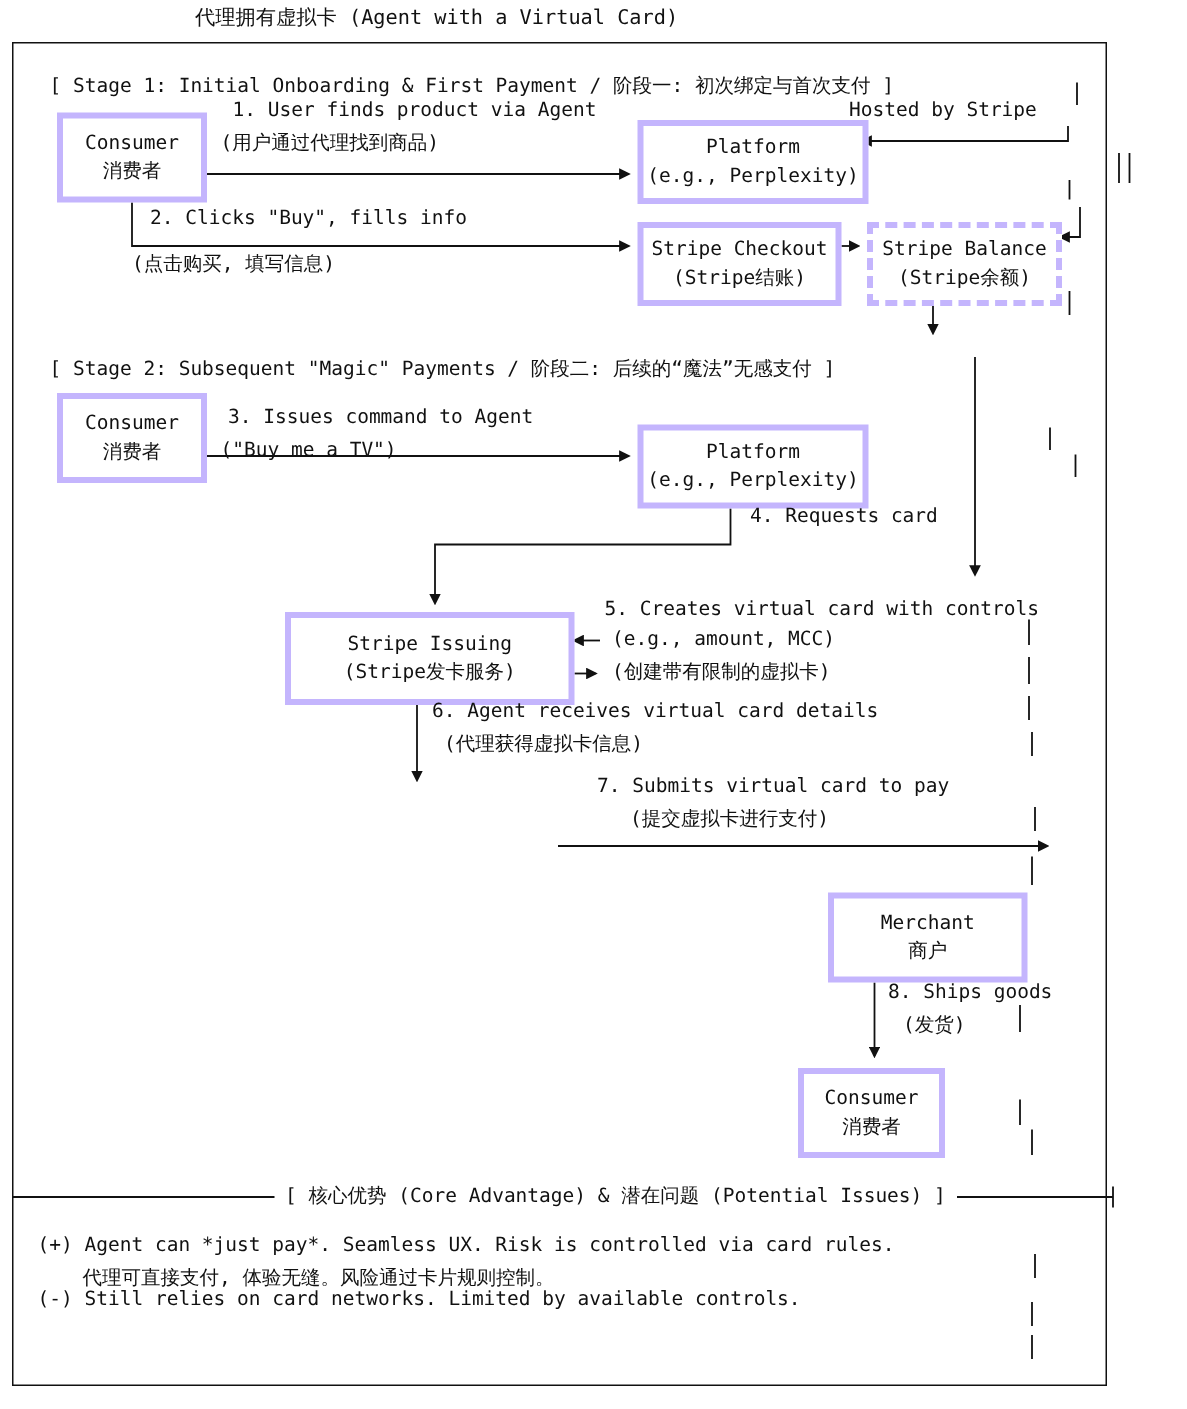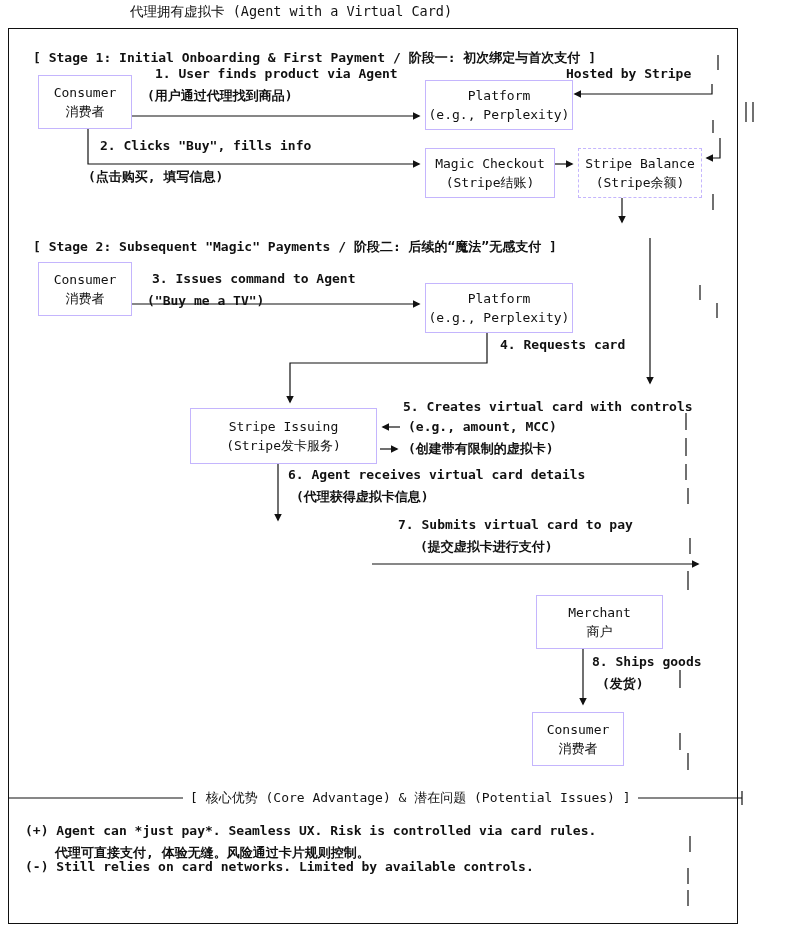--- a/index.html
+++ b/index.html
@@ -3,24 +3,24 @@
 <meta charset="utf-8">
 <style>
   html,body{margin:0;padding:0;background:#fff;}
   .page{
     position:relative;width:791px;height:939px;background:#fff;
     font-family:"DejaVu Sans Mono","Liberation Mono",monospace;
     color:#111;overflow:hidden;border-radius:17px;
   }
   .outer{position:absolute;left:8px;top:28px;width:728px;height:894px;border:1px solid #111;}
   svg.wires{position:absolute;left:0;top:0;width:791px;height:939px;z-index:2;}
-  .lbl{position:absolute;font-size:13px;line-height:16px;white-space:nowrap;z-index:3;font-weight:bold;}
+  .lbl{position:absolute;font-size:13px;line-height:16px;white-space:nowrap;z-index:3;}
   .hdr{font-size:13px;}
   .box{
-    position:absolute;border:1px solid #c4b5fd;background:#fff;z-index:3;
+    position:absolute;border:4px solid #c4b5fd;background:#fff;z-index:3;
     display:flex;flex-direction:column;justify-content:center;align-items:center;
     font-size:13px;line-height:19px;text-align:center;
   }
   .box.dashed{border-style:dashed;}
   .divlabel{position:absolute;background:#fff;padding:0 7px;font-size:13px;line-height:16px;white-space:nowrap;z-index:4;}
   .title{position:absolute;left:130px;top:3px;font-size:13.5px;white-space:nowrap;z-index:3;}
 </style>
 </head>
 <body>
 
@@ -91,21 +91,21 @@
 
   <div class="box" style="left:425px;top:80px;width:146px;height:48px">
     <div>Platform</div>
     <div>(e.g., Perplexity)</div>
   </div>
 
   <div class="lbl" style="left:100px;top:138px">2. Clicks "Buy", fills info</div>
   <div class="lbl" style="left:88px;top:169px">(点击购买, 填写信息)</div>
 
   <div class="box" style="left:425px;top:148px;width:128px;height:48px">
-    <div>Magic Checkout</div>
+    <div>Stripe Checkout</div>
     <div>(Stripe结账)</div>
   </div>
 
   <div class="box dashed" style="left:578px;top:148px;width:122px;height:48px">
     <div>Stripe Balance</div>
     <div>(Stripe余额)</div>
   </div>
 
   <div class="lbl hdr" style="left:33px;top:239px">[ Stage 2: Subsequent "Magic" Payments / 阶段二: 后续的“魔法”无感支付 ]</div>
 
@@ -133,21 +133,21 @@
   <div class="lbl" style="left:408px;top:419px">(e.g., amount, MCC)</div>
   <div class="lbl" style="left:408px;top:441px">(创建带有限制的虚拟卡)</div>
 
   <div class="lbl" style="left:288px;top:467px">6. Agent receives virtual card details</div>
   <div class="lbl" style="left:296px;top:489px">(代理获得虚拟卡信息)</div>
 
 
   <div class="lbl" style="left:398px;top:517px">7. Submits virtual card to pay</div>
   <div class="lbl" style="left:420px;top:539px">(提交虚拟卡进行支付)</div>
 
-  <div class="box" style="left:536px;top:595px;width:125px;height:52px">
+  <div class="box" style="left:552px;top:595px;width:125px;height:52px">
     <div>Merchant</div>
     <div>商户</div>
   </div>
 
   <div class="lbl" style="left:592px;top:654px">8. Ships goods</div>
   <div class="lbl" style="left:602px;top:676px">(发货)</div>
 
   <div class="box" style="left:532px;top:712px;width:90px;height:52px">
     <div>Consumer</div>
     <div>消费者</div>

